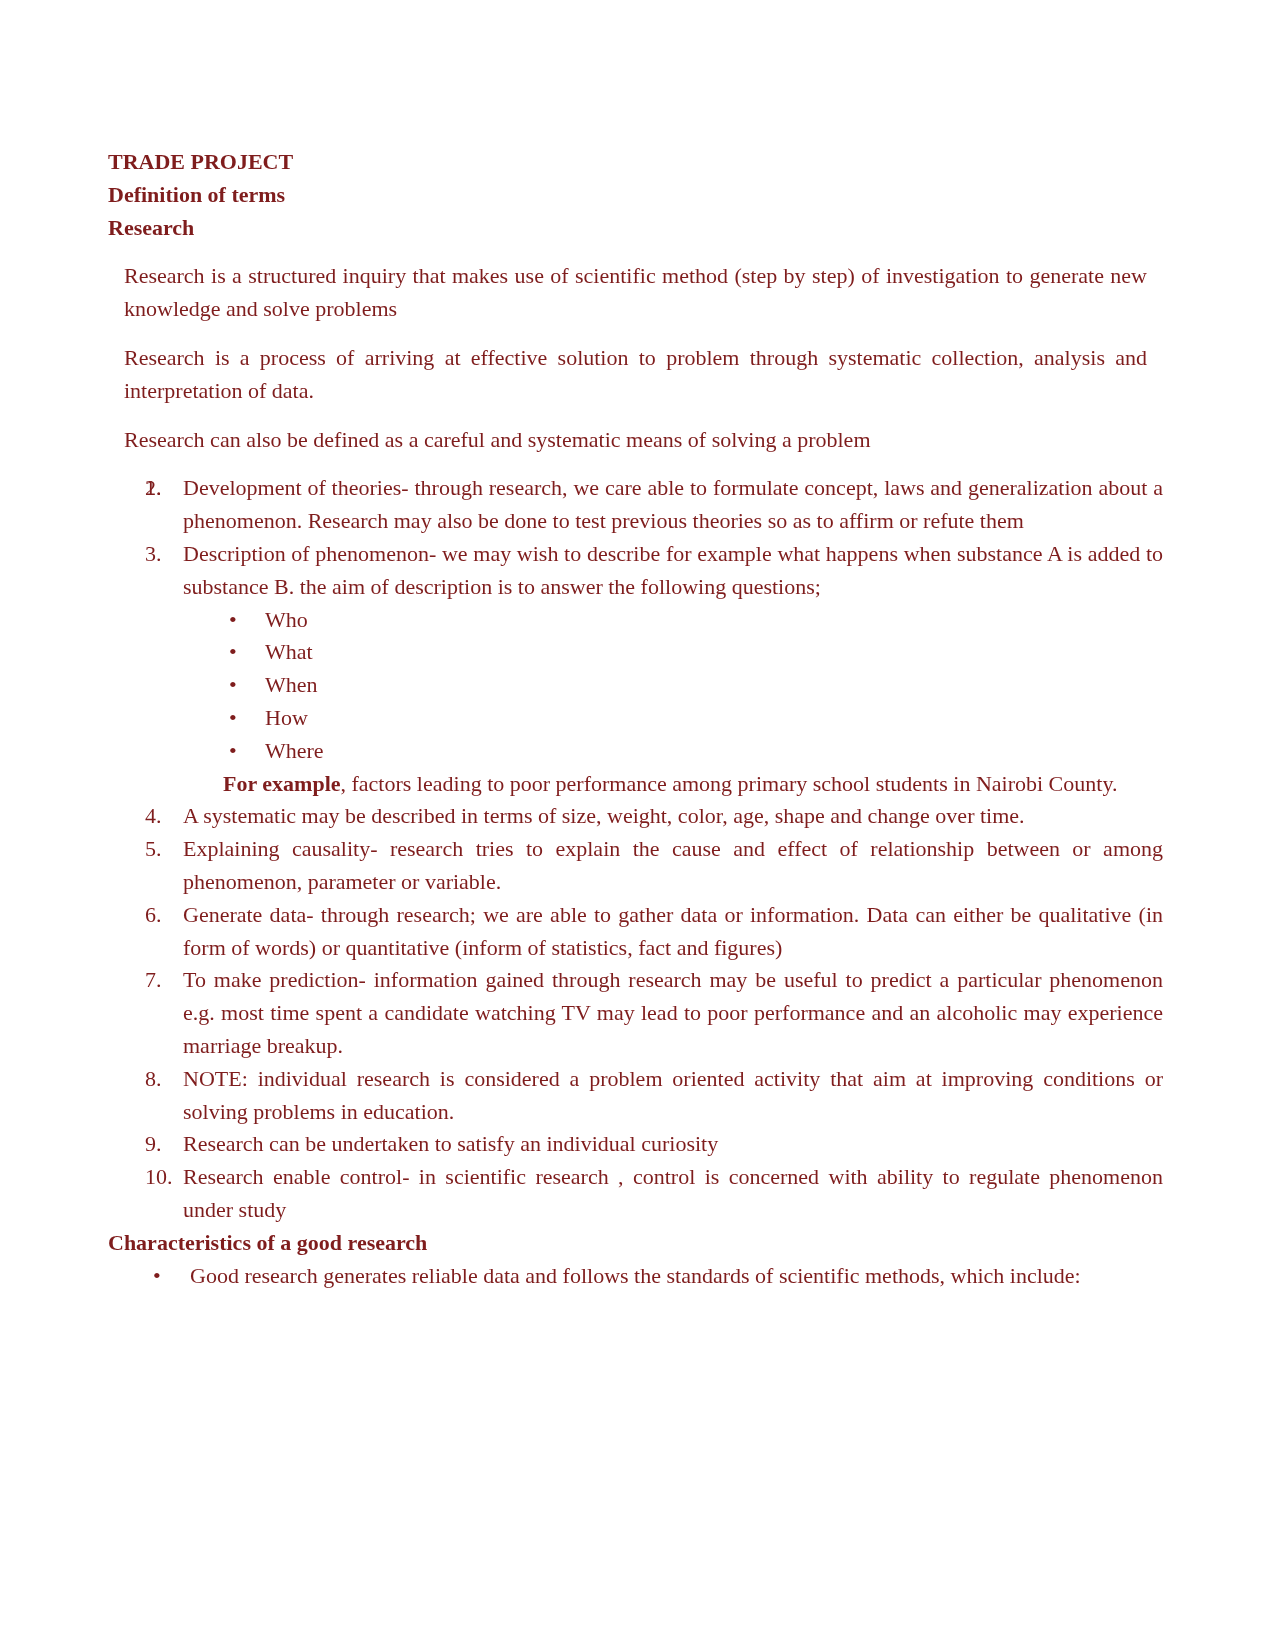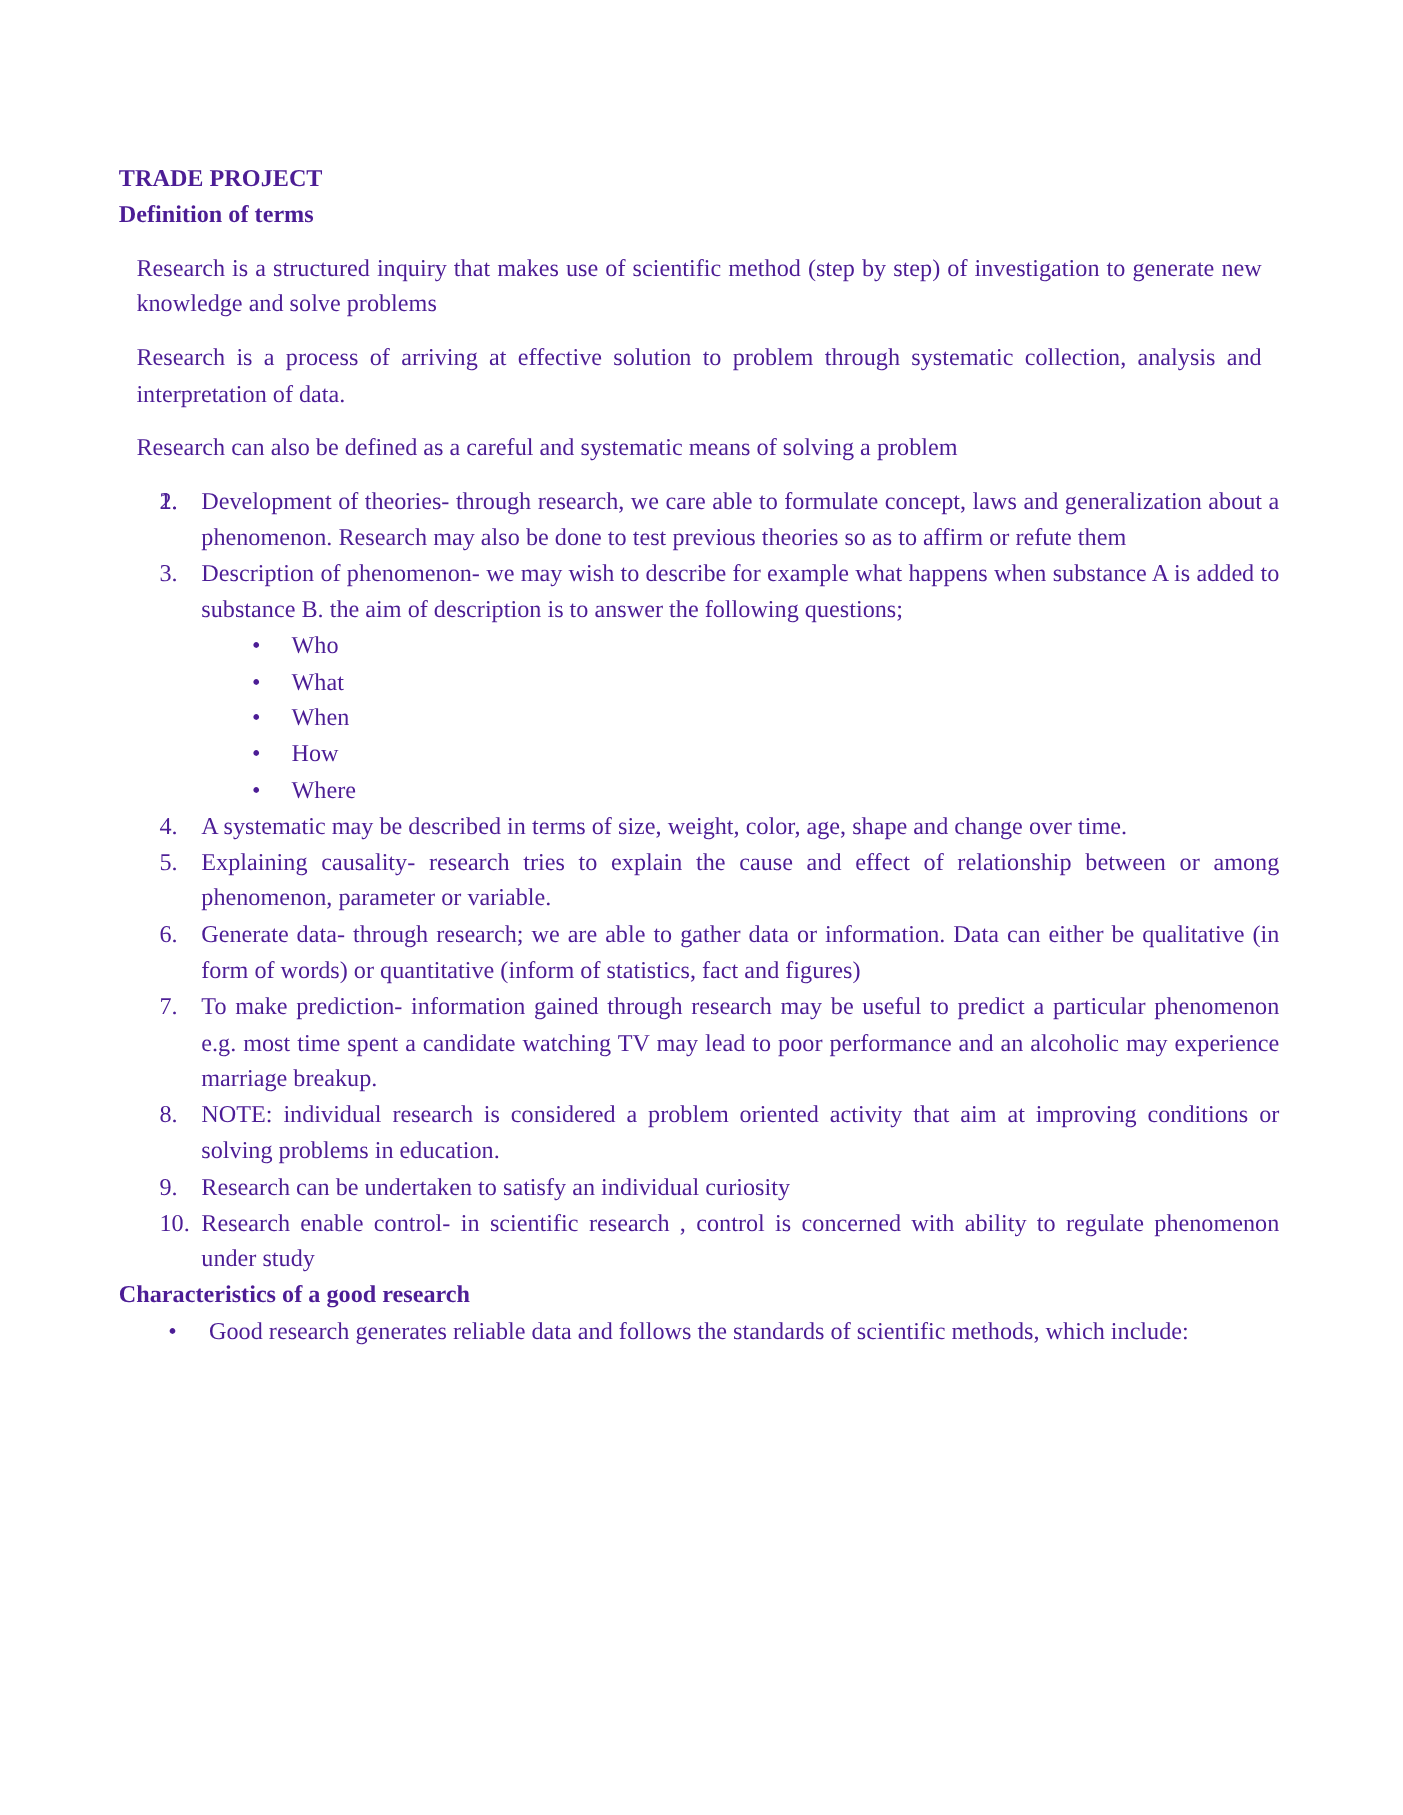--- a/index.html
+++ b/index.html
@@ -10,21 +10,21 @@
   .page {
     position: relative;
     width: 1275px;
     height: 1650px;
     background: #ffffff;
     box-sizing: border-box;
     padding: 146px 112px 0 108px;
     font-family: "Liberation Serif", "DejaVu Serif", serif;
     font-size: 22px;
     line-height: 32.8px;
-    color: #4c1d95;
+    color: #7f1d1d;
     overflow: hidden;
   }
   .heading {
     font-weight: bold;
     margin: 0;
     font-size: 22px;
     line-height: 32.8px;
   }
   .para {
     margin: 16px;
@@ -85,20 +85,21 @@
     top: 0;
   }
 </style>
 </head>
 <body>
 
 <div class="page">
 
   <div class="heading">TRADE PROJECT</div>
   <div class="heading">Definition of terms</div>
+  <div class="heading">Research</div>
 
   <p class="para">Research is a structured inquiry that makes use of scientific method (step by step) of investigation to generate new knowledge and solve problems</p>
   <p class="para">Research is a process of arriving at effective solution to problem through systematic collection, analysis and interpretation of data.</p>
   <p class="para">Research can also be defined as a careful and systematic means of solving a problem</p>
 
 
   <ol class="importance-list">
     <li>
       <span class="list-number">1.</span>
     </li>
@@ -124,20 +125,23 @@
         </li>
         <li>
           <span class="bullet-marker">•</span>
           <span>How</span>
         </li>
         <li>
           <span class="bullet-marker">•</span>
           <span>Where</span>
         </li>
       </ul>
+      <p class="example-para">
+        <span class="example-lead">For example</span><span>, factors leading to poor performance among primary school students in Nairobi County.</span>
+      </p>
     </li>
     <li>
       <span class="list-number">4.</span>
       <span>A systematic may be described in terms of size, weight, color, age, shape and change over time.</span>
     </li>
     <li>
       <span class="list-number">5.</span>
       <span>Explaining causality- research tries to explain the cause and effect of relationship between or among phenomenon, parameter or variable.</span>
     </li>
     <li>

